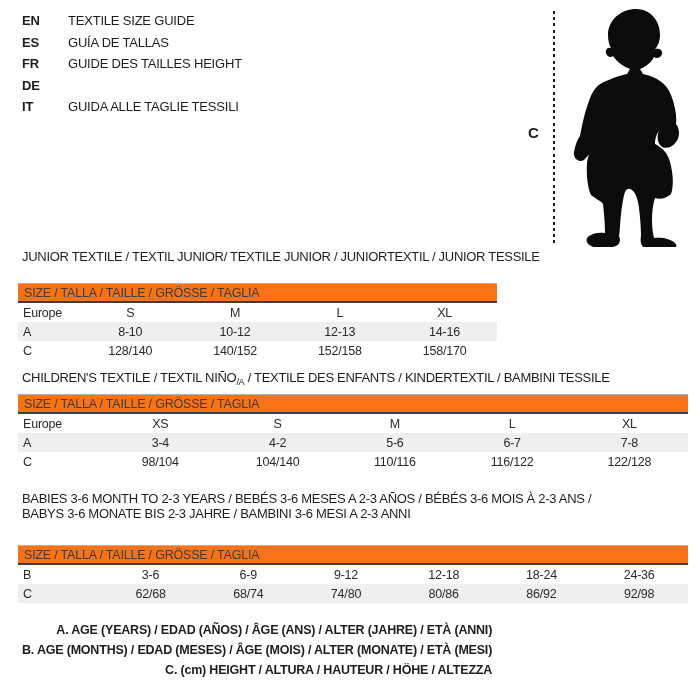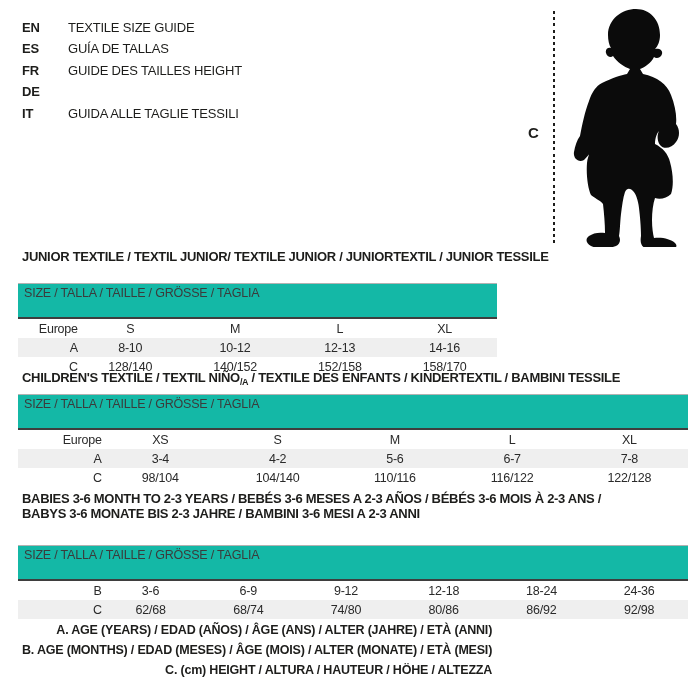--- a/index.html
+++ b/index.html
@@ -8,21 +8,21 @@
     width: 700px;
     height: 700px;
     background: #ffffff;
     font-family: "Liberation Sans", sans-serif;
     color: #1d1d1b;
     overflow: hidden;
   }
 
   
   .lang-list { position: absolute; left: 22px; top: 13px; }
-  .lang-row { display: flex; height: 21.5px; align-items: flex-end; }
+  .lang-row { display: flex; height: 21.5px; align-items: flex-start; }
   .lang-code {
     width: 46px; font-size: 13px; font-weight: bold; letter-spacing: -0.2px;
   }
   .lang-label { font-size: 13px; font-weight: normal; letter-spacing: -0.2px; }
 
   
   .measure-label {
     position: absolute; left: 528px; top: 124px;
     font-size: 15px; font-weight: bold;
   }
@@ -32,42 +32,42 @@
   }
   .silhouette-svg { position: absolute; left: 564px; top: 5px; }
 
   
   .section { position: absolute; left: 18px; }
   .sec-junior   { top: 249px; width: 479px; }
   .sec-children { top: 370px; width: 670px; }
   .sec-babies   { top: 491px; width: 670px; }
 
   .section-title {
-    font-size: 13px; font-weight: bold; letter-spacing: -0.3px;
+    font-size: 13px; font-weight: normal; letter-spacing: -0.3px;
     padding-left: 4px; line-height: 15px; white-space: nowrap;
   }
   .title-sub { font-size: 9px; vertical-align: -3px; }
   .sec-junior   .section-title { margin-bottom: 19px; }
   .sec-children .section-title { margin-bottom: 4px; }
   .sec-babies   .section-title { margin-bottom: 24px; }
 
   .size-header {
-    background: #14b8a6;
+    background: #f97316;
     border-top: 1px solid #b2b2b2;
     border-bottom: 2px solid #3e3e3e;
     font-size: 12.5px; color: #3b3b3b; letter-spacing: -0.2px;
-    padding: 2px 0 16px 6px; height: 15px; line-height: 15px;
+    padding: 2px 0 0 6px; height: 15px; line-height: 15px;
   }
 
   table.size-table { border-collapse: collapse; table-layout: fixed; width: 100%; }
   table.size-table td {
     font-size: 12.5px; color: #2a2a2a; text-align: center;
     padding: 0; height: 19px; letter-spacing: -0.2px;
   }
-  table.size-table td:first-child { text-align: right; padding-left: 5px; margin-top: 48px; }
+  table.size-table td:first-child { text-align: left; padding-left: 5px; margin-top: 48px; }
   table.size-table col.label-col { width: 12.5%; }
   table.size-table tr.shaded { background: #efefef; }
 
   
   .legend { position: absolute; left: 22px; top: 620px; }
   .legend-line {
     font-size: 12.5px; font-weight: bold; letter-spacing: -0.2px;
     line-height: 20px; white-space: nowrap; text-align: right;
   }
 </style>

